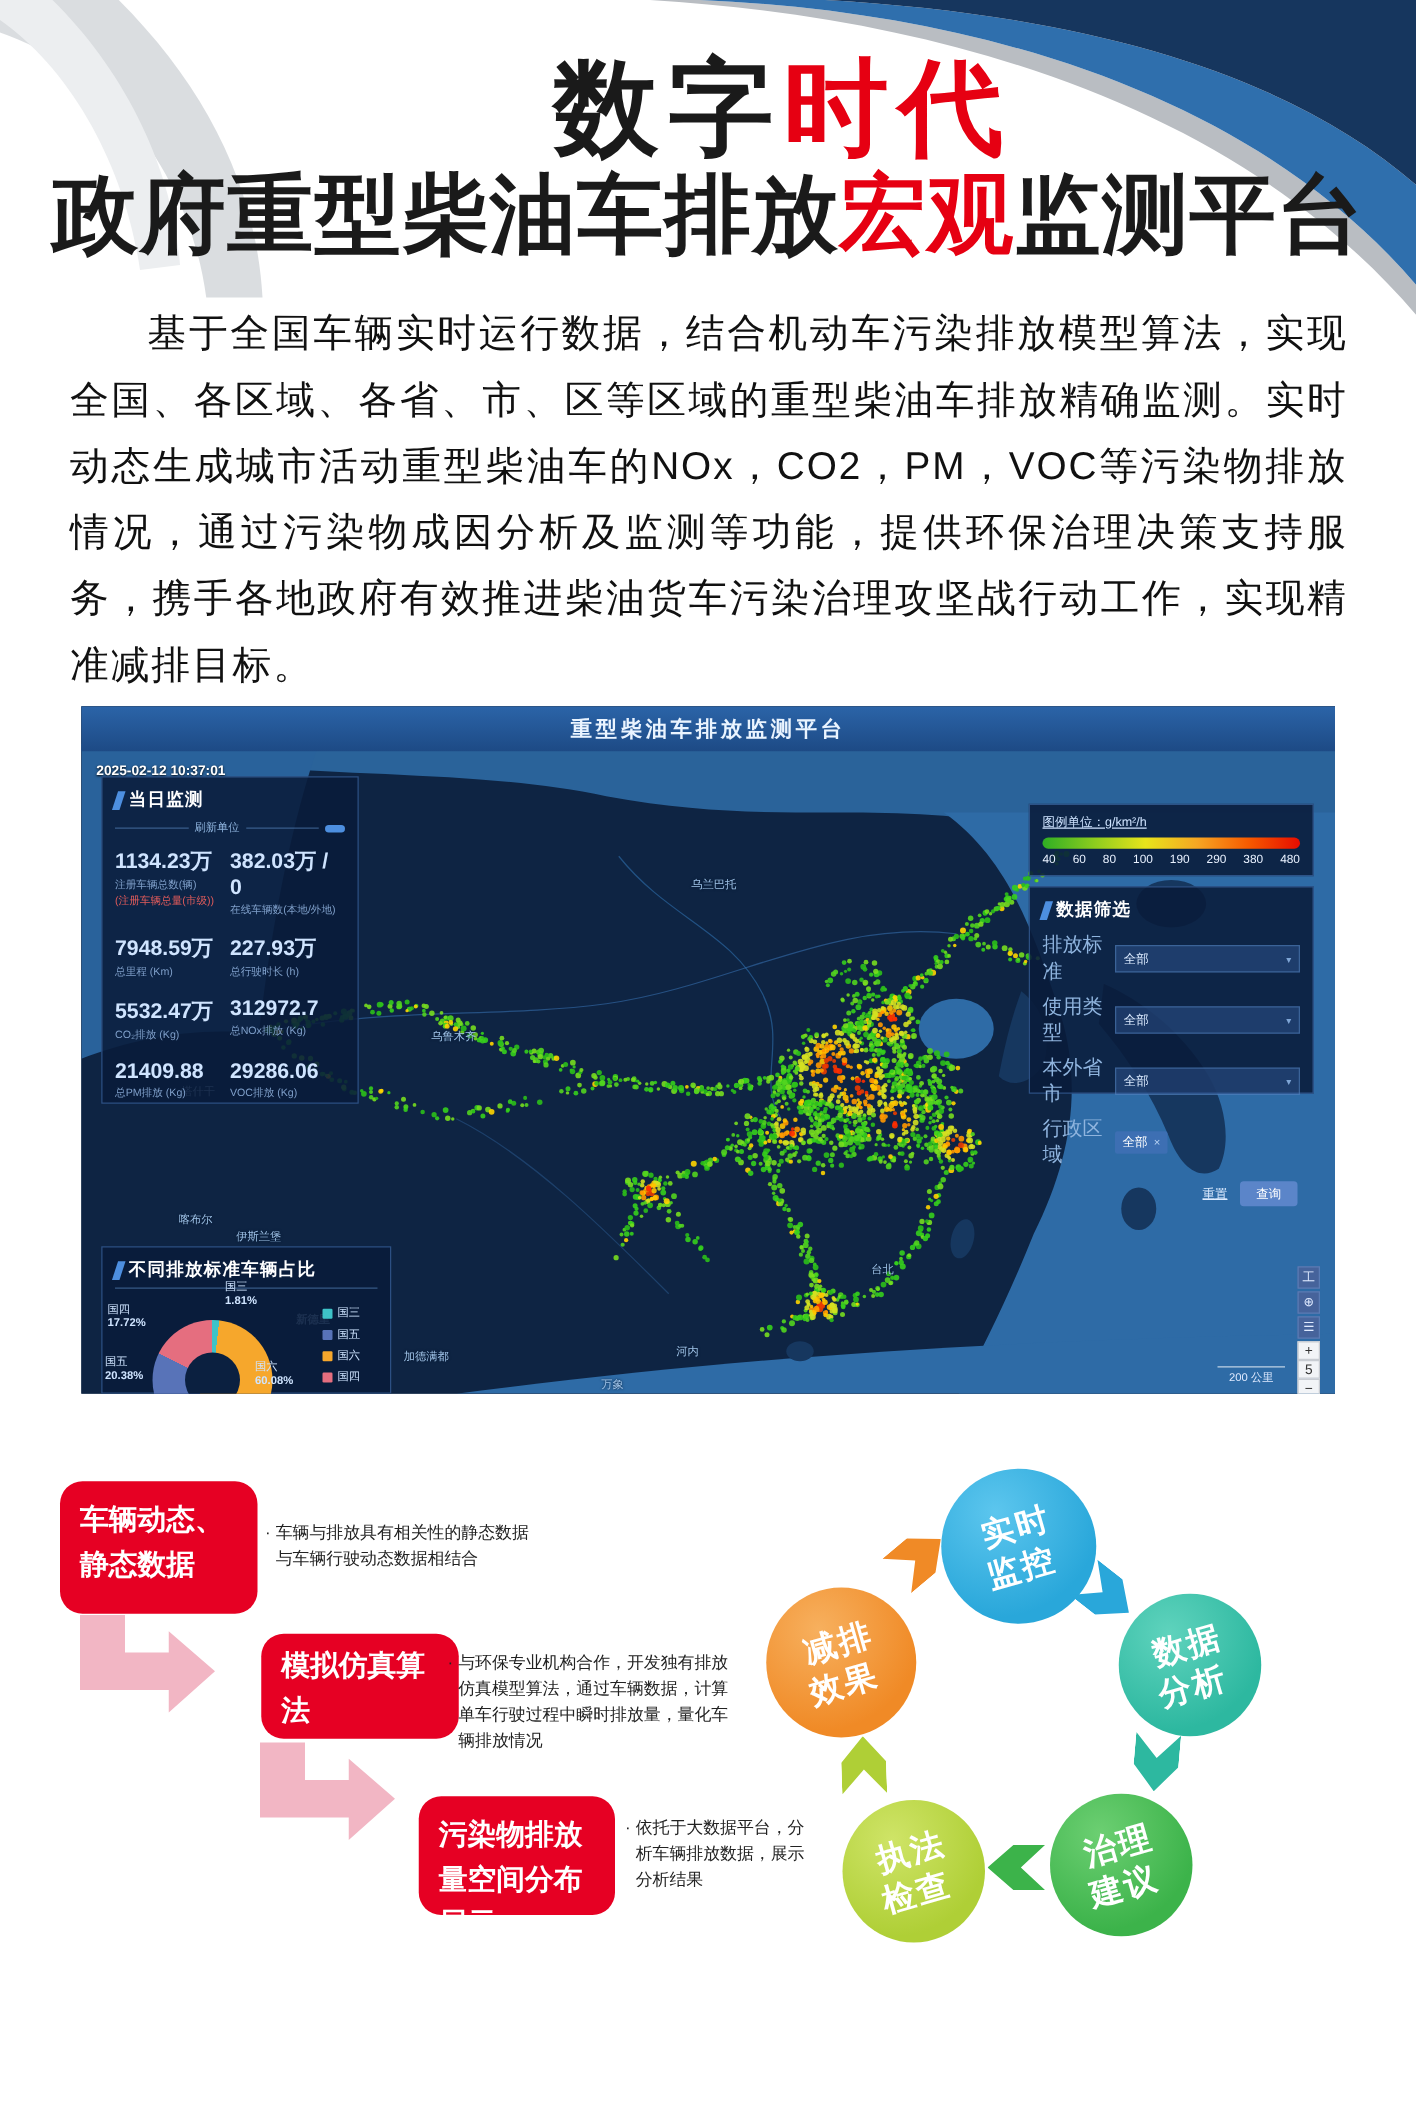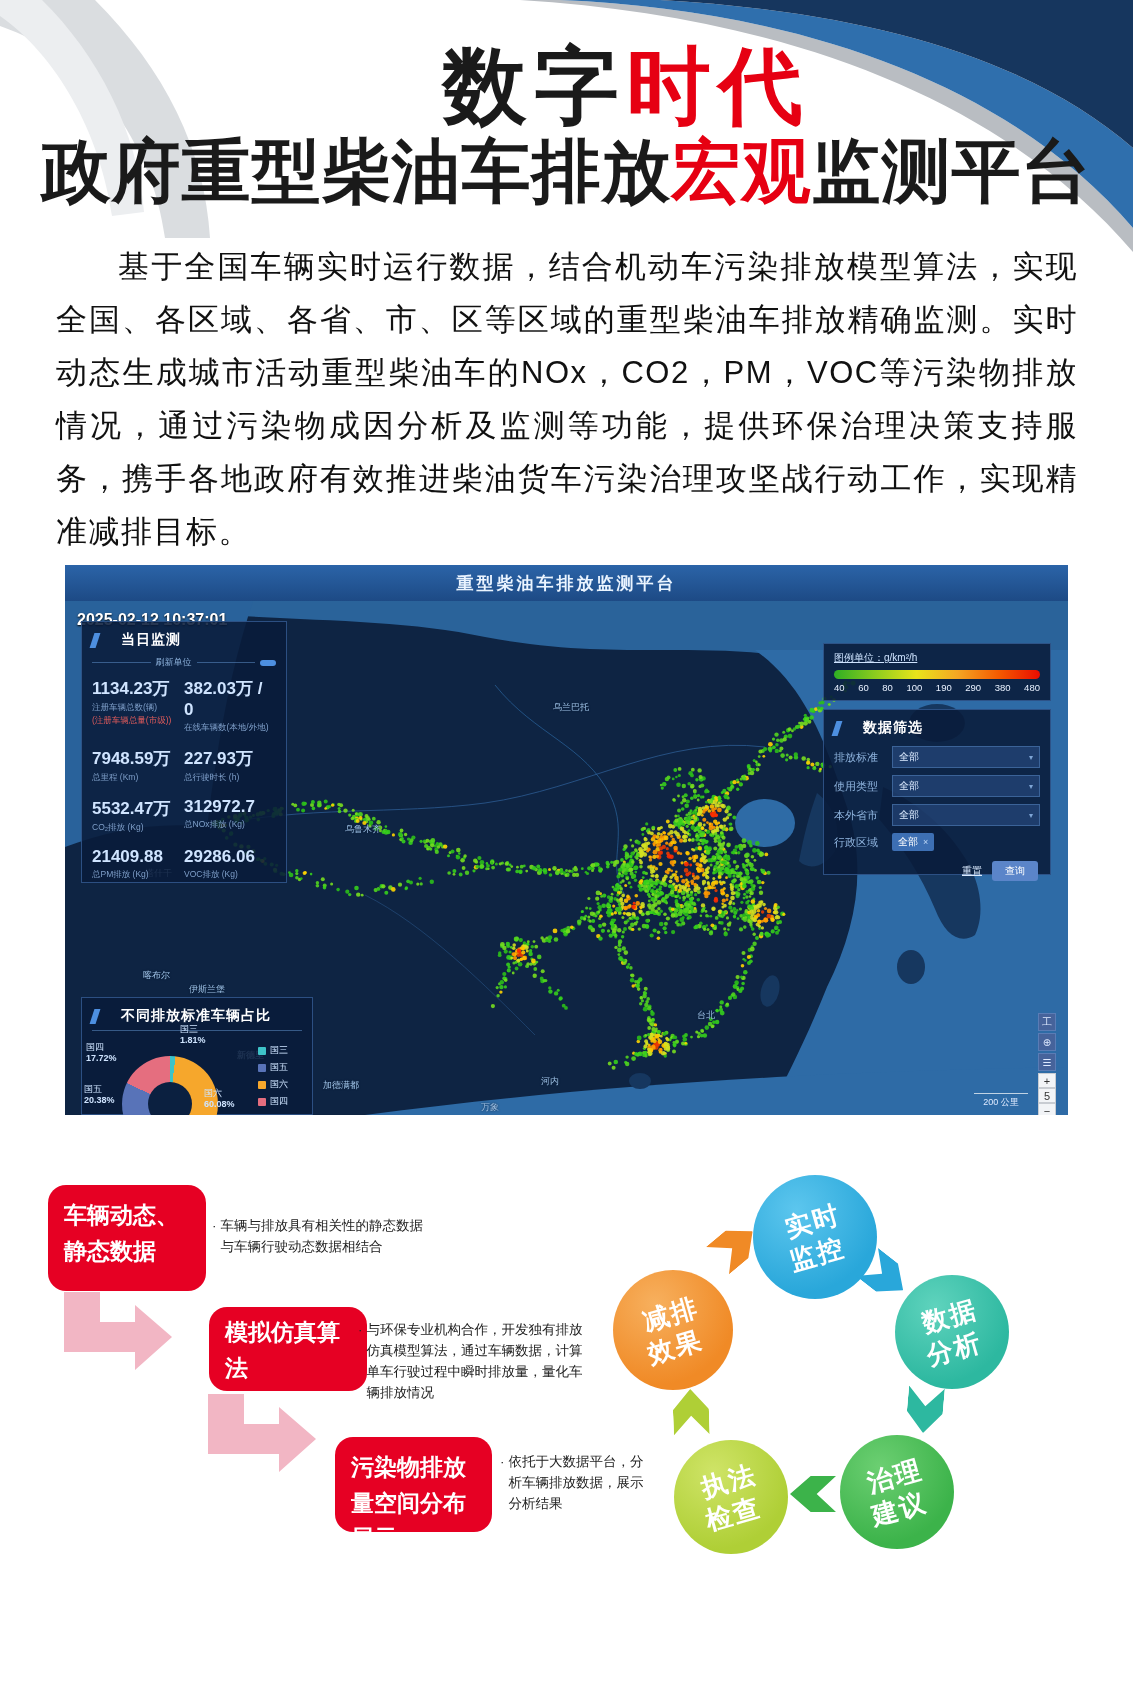--- a/index.html
+++ b/index.html
@@ -12,45 +12,45 @@
   .title2 { position:absolute; left:0; top:126px; width:1133px; text-align:center; font-size:69px; font-weight:900; letter-spacing:1px; }
   .intro { position:absolute; left:56px; top:240px; width:1022px; font-size:31px; line-height:1.71; color:#111;
            text-align:justify; text-indent:2em; letter-spacing:1.5px; font-weight:500; }
 
   
   .dash { position:absolute; left:65px; top:565px; width:1003px; height:550px; background:#0e2443; overflow:hidden; }
   .dash-titlebar { position:absolute; left:0; top:0; width:100%; height:36px; z-index:5;
                    background:linear-gradient(180deg,#2b64a8 0%,#1d4a85 100%); display:flex; align-items:center; justify-content:center; }
   .dash-title { color:#eaf4ff; font-size:17px; font-weight:bold; letter-spacing:3px; }
   .dash-map { position:absolute; inset:0; }
-  .timestamp { position:absolute; left:12px; top:46px; z-index:6; color:#fff; font-size:16px; font-weight:bold; text-shadow:0 1px 2px #000; }
+  .timestamp { position:absolute; left:12px; top:46px; z-index:6; color:#fff; font-size:11px; font-weight:bold; text-shadow:0 1px 2px #000; }
 
   .panel { position:absolute; background:rgba(9,27,58,.88); border:1px solid rgba(72,122,190,.55); z-index:6; }
-  .panel-head { display:flex; align-items:center; gap:23px; padding:9px 10px 5px 10px; }
+  .panel-head { display:flex; align-items:center; gap:5px; padding:9px 10px 5px 10px; }
   .panel-slash { width:6px; height:15px; background:#4d8fe0; transform:skewX(-18deg); }
   .panel-title { color:#fff; font-size:14px; font-weight:bold; letter-spacing:1px; }
 
   .p-today { left:16px; top:56px; width:206px; height:262px; }
   .divider-row { display:flex; align-items:center; gap:5px; padding:2px 10px 0 10px; }
   .divider-row .ln { flex:1; height:1px; background:rgba(100,150,210,.5); }
   .divider-row .dtxt { color:#8fb4de; font-size:9px; }
   .toggle { width:16px; height:6px; border-radius:3px; background:#4d8fe0; }
   .stats { display:grid; grid-template-columns:1fr 1fr; padding:8px 10px 0 10px; row-gap:13px; }
   .stat .v { color:#cfe4ff; font-size:17px; font-weight:bold; }
   .stat .l { color:#7f9fc9; font-size:8.5px; margin-top:2px; }
   .stat .sub { color:#e05b5b; font-size:8.5px; margin-top:1px; }
 
   .p-legend { left:758px; top:78px; width:228px; height:58px; padding:7px 10px; }
   .lg-unit { color:#cfe4ff; font-size:10px;text-decoration:underline; }
   .lg-bar { height:9px; border-radius:5px; margin:5px 0 3px 0; }
   .lg-ticks { display:flex; justify-content:space-between; color:#e8f1ff; font-size:9.5px; }
 
   .p-filter { left:758px; top:144px; width:228px; height:166px; }
   .f-row { display:flex; align-items:center; gap:8px; padding:4px 10px 3px 10px; }
-  .f-label { color:#8fb4de; font-size:11px; width:50px; flex:none; }
+  .f-label { color:#8fb4de; font-size:16px; width:50px; flex:none; }
   .f-select { flex:1; display:flex; align-items:center; justify-content:space-between; background:rgba(52,92,152,.45);
               border:1px solid rgba(96,146,206,.45); color:#dcebff; font-size:10px; padding:3px 6px; cursor:pointer; }
   .f-select .car { color:#7fa6d6; font-size:8px; }
   .f-tagwrap { flex:1; display:flex; }
   .f-tag { background:#3d6fb3; color:#fff; font-size:10px; padding:2px 6px; border-radius:2px; display:flex; gap:5px; align-items:center; cursor:pointer; }
   .f-tag .x { color:#bcd6f5; font-size:9px; }
   .f-btns { display:flex; justify-content:flex-end; gap:10px; padding:7px 12px 0 0; align-items:center; }
   .btn-reset { color:#dcebff; font-size:10px; text-decoration:underline; cursor:pointer; }
   .btn-query { background:#5b85c9; color:#fff; font-size:10px; padding:3px 13px; border-radius:3px; cursor:pointer; }
 

